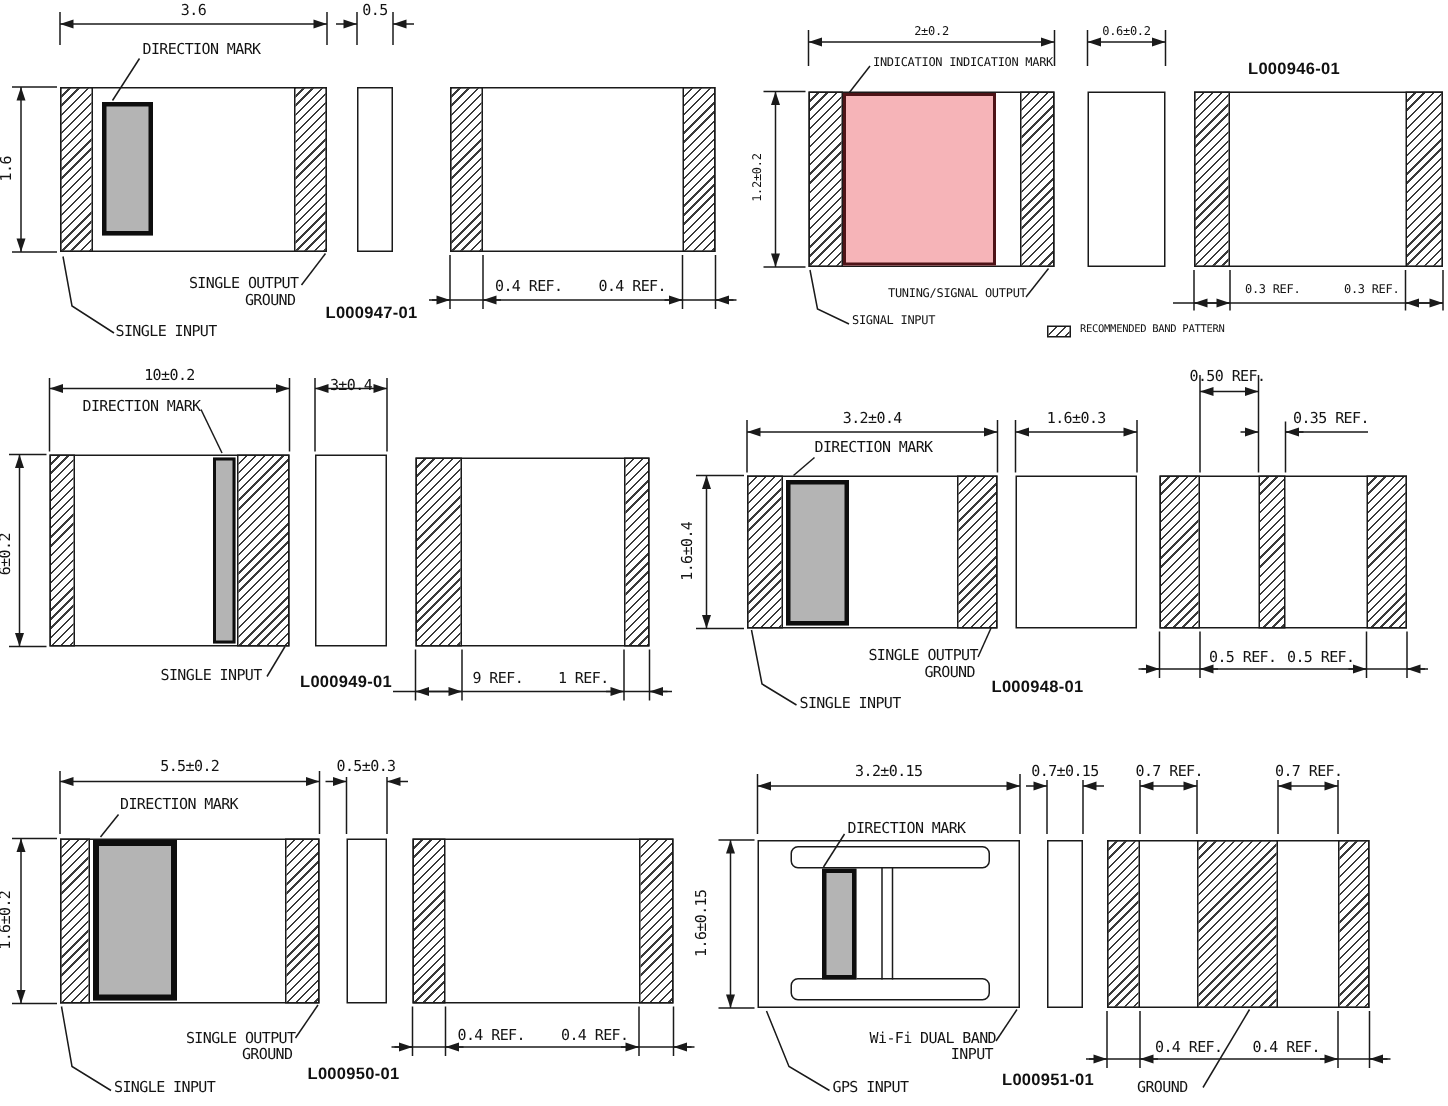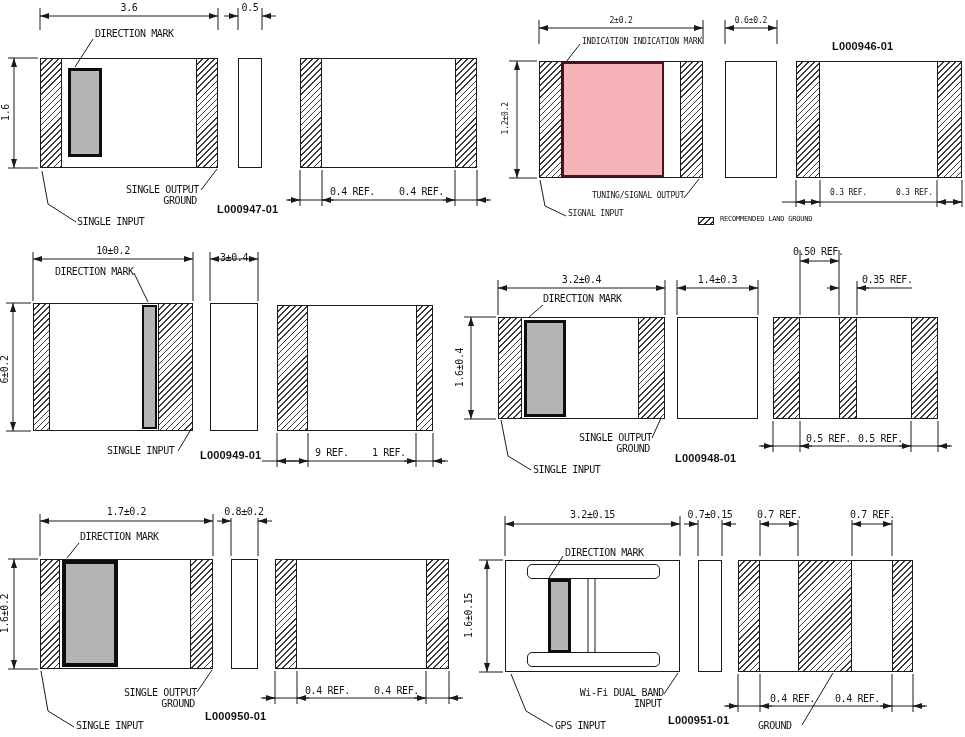--- a/index.html
+++ b/index.html
@@ -255,46 +255,46 @@
 
   <div class="lbl sm ctr" style="left:539px;top:17px;width:164px">2±0.2</div>
   <div class="lbl sm ctr" style="left:725px;top:17px;width:52px">0.6±0.2</div>
   <div class="lbl sm ctr rot" style="left:489px;top:114px;width:34px">1.2±0.2</div>
   <div class="lbl sm" style="left:582px;top:38px">INDICATION INDICATION MARK</div>
   <div class="lbl sm" style="left:592px;top:192px">TUNING/SIGNAL OUTPUT</div>
   <div class="lbl sm" style="left:568px;top:210px">SIGNAL INPUT</div>
   <div class="pn" style="left:832px;top:40px">L000946-01</div>
   <div class="lbl sm" style="left:830px;top:189px">0.3 REF.</div>
   <div class="lbl sm" style="left:896px;top:189px">0.3 REF.</div>
-  <div class="lbl xs" style="left:720px;top:216px">RECOMMENDED LAND GROUND</div>
+  <div class="lbl xs" style="left:720px;top:216px">RECOMMENDED BAND PATTERN</div>
 
   <div class="lbl ctr" style="left:33px;top:245px;width:160px">10±0.2</div>
   <div class="lbl ctr" style="left:210px;top:252px;width:48px">3±0.4</div>
   <div class="lbl ctr rot" style="left:-11px;top:364px;width:30px">6±0.2</div>
   <div class="lbl" style="left:55px;top:266px">DIRECTION MARK</div>
   <div class="lbl" style="left:107px;top:445px">SINGLE INPUT</div>
   <div class="pn" style="left:200px;top:449px">L000949-01</div>
   <div class="lbl" style="left:315px;top:447px">9 REF.</div>
   <div class="lbl" style="left:372px;top:447px">1 REF.</div>
 
   <div class="lbl ctr" style="left:498px;top:274px;width:167px">3.2±0.4</div>
-  <div class="lbl ctr" style="left:677px;top:274px;width:81px">1.4±0.3</div>
+  <div class="lbl ctr" style="left:677px;top:274px;width:81px">1.6±0.3</div>
   <div class="lbl ctr rot" style="left:438px;top:362px;width:42px">1.6±0.4</div>
   <div class="lbl" style="left:543px;top:293px">DIRECTION MARK</div>
   <div class="lbl rt" style="left:558px;top:432px;width:94px">SINGLE OUTPUT</div>
   <div class="lbl rt" style="left:558px;top:443px;width:92px">GROUND</div>
   <div class="lbl" style="left:533px;top:464px">SINGLE INPUT</div>
-  <div class="pn" style="left:675px;top:452px">L000948-01</div>
+  <div class="pn" style="left:661px;top:452px">L000948-01</div>
   <div class="lbl" style="left:793px;top:246px">0.50 REF.</div>
   <div class="lbl" style="left:862px;top:274px">0.35 REF.</div>
   <div class="lbl" style="left:806px;top:433px">0.5 REF.</div>
   <div class="lbl" style="left:858px;top:433px">0.5 REF.</div>
 
-  <div class="lbl ctr" style="left:40px;top:506px;width:173px">1.7±0.2</div>
-  <div class="lbl ctr" style="left:223px;top:506px;width:42px">0.8±0.2</div>
+  <div class="lbl ctr" style="left:40px;top:506px;width:173px">5.5±0.2</div>
+  <div class="lbl ctr" style="left:223px;top:506px;width:42px">0.5±0.3</div>
   <div class="lbl ctr rot" style="left:-17px;top:608px;width:42px">1.6±0.2</div>
   <div class="lbl" style="left:80px;top:531px">DIRECTION MARK</div>
   <div class="lbl rt" style="left:103px;top:687px;width:94px">SINGLE OUTPUT</div>
   <div class="lbl rt" style="left:103px;top:698px;width:92px">GROUND</div>
   <div class="lbl" style="left:76px;top:720px">SINGLE INPUT</div>
   <div class="pn" style="left:205px;top:710px">L000950-01</div>
   <div class="lbl" style="left:305px;top:685px">0.4 REF.</div>
   <div class="lbl" style="left:374px;top:685px">0.4 REF.</div>
 
   <div class="lbl ctr" style="left:505px;top:509px;width:175px">3.2±0.15</div>

